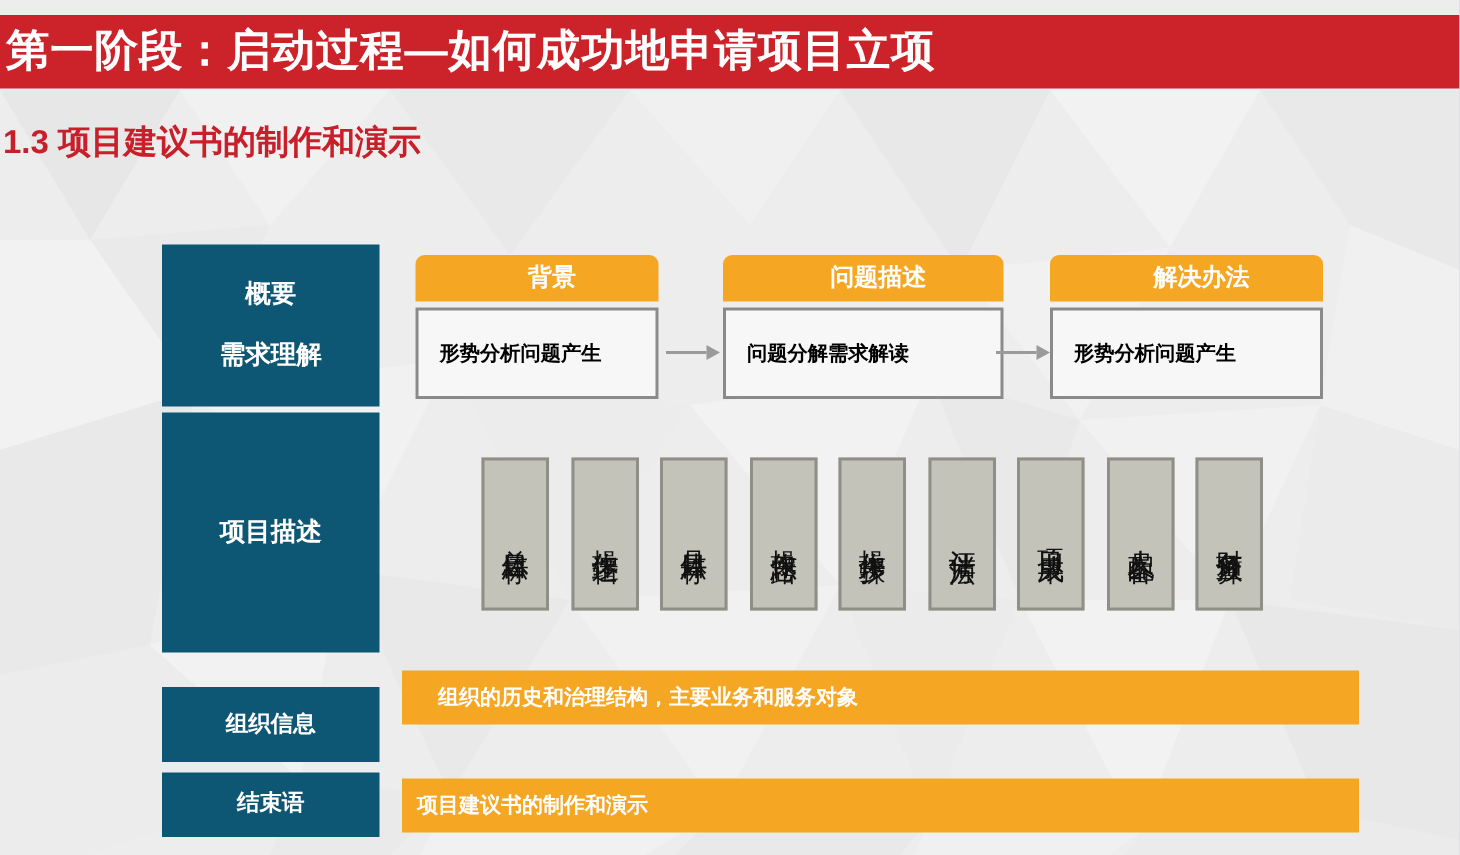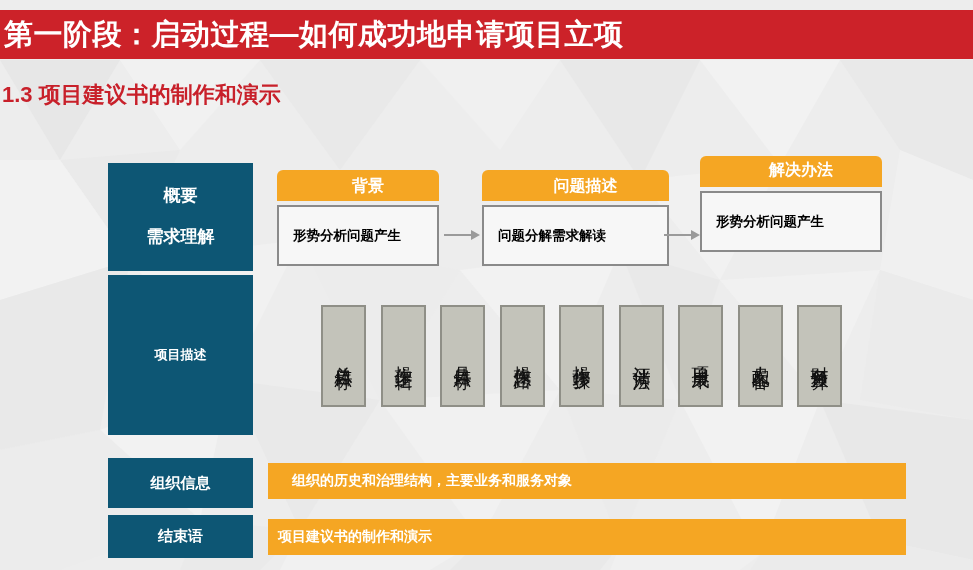--- a/index.html
+++ b/index.html
@@ -104,21 +104,21 @@
     height: 108px;
     font-size: 17px;
   }
   #teal-overview .line:first-child { margin-bottom: 22px; }
 
   #teal-projdesc {
     left: 108px;
     top: 275px;
     width: 145px;
     height: 160px;
-    font-size: 13px;
+    font-size: 17px;
   }
 
   #teal-orginfo {
     left: 108px;
     top: 458px;
     width: 145px;
     height: 50px;
     font-size: 15px;
   }
 
@@ -164,21 +164,21 @@
   }
 
   #flow-card-0 { left: 277px; top: 170px; width: 162px; }
   #flow-card-0 .cap  { width: 162px; }
   #flow-card-0 .body { width: 162px; }
 
   #flow-card-1 { left: 482px; top: 170px; width: 187px; }
   #flow-card-1 .cap  { width: 187px; }
   #flow-card-1 .body { width: 187px; }
 
-  #flow-card-2 { left: 700px; top: 156px; width: 182px; font-family: Liberation Mono, monospace; }
+  #flow-card-2 { left: 700px; top: 170px; width: 182px; }
   #flow-card-2 .cap  { width: 182px; }
   #flow-card-2 .body { width: 182px; }
 
   
   .flow-arrow {
     position: absolute;
     z-index: 4;
   }
   #flow-arrow-0 { left: 444px; top: 226px; }
   #flow-arrow-1 { left: 664px; top: 226px; }
@@ -214,21 +214,21 @@
     color: #ffffff;
     font-size: 14px;
     font-weight: bold;
     display: flex;
     align-items: center;
     padding-left: 10px;
     box-sizing: border-box;
     z-index: 4;
     white-space: nowrap;
   }
-  #orange-bar-0 { top: 463px; height: 36px; padding-left: 24px; }
+  #orange-bar-0 { top: 447px; height: 36px; padding-left: 24px; }
   #orange-bar-1 { top: 519px; height: 36px; }
 </style>
 </head>
 <body>
 
 <div id="slide">
 
   <svg id="bg-texture" viewBox="0 0 973 570" preserveAspectRatio="none">
     <rect x="0" y="0" width="973" height="570" fill="#ededed"></rect>
     <g stroke="none">

